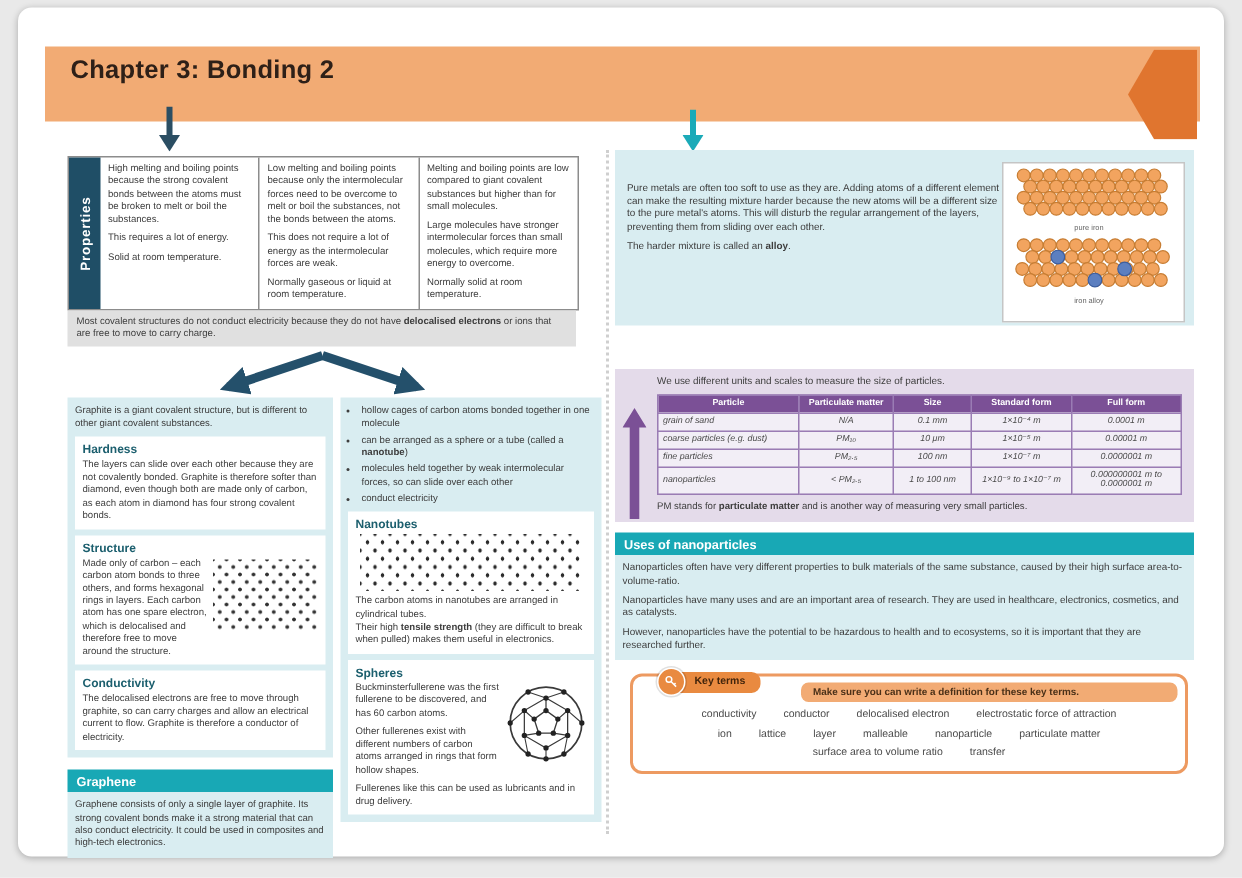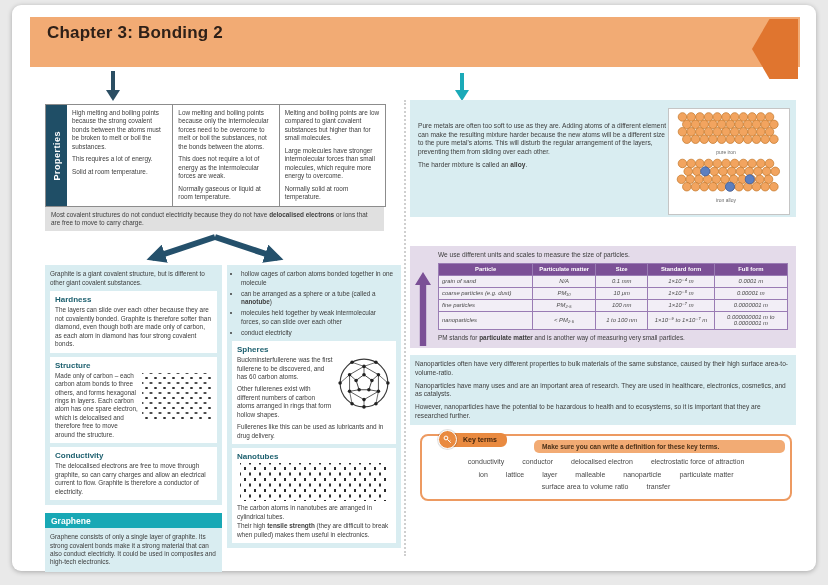--- a/index.html
+++ b/index.html
@@ -1,20 +1,20 @@
 <!DOCTYPE html>
 <html><head>
 <meta charset="utf-8">
 <style>
   html,body{margin:0;padding:0;background:#e9e9e9;font-family:"Liberation Sans","DejaVu Sans",sans-serif;}
   #canvas{position:relative;width:828px;height:585px;background:#e9e9e9;overflow:hidden;}
   .page{position:absolute;left:12px;top:5px;width:804px;height:566px;background:#fff;border-radius:9px;box-shadow:0 1px 5px rgba(0,0,0,.28);}
 
   
-  .banner{position:absolute;left:18px;top:12px;width:770px;height:50px;background:#F2AB74;}
+  .banner{position:absolute;left:18px;top:26px;width:770px;height:50px;background:#F2AB74;}
   .banner h1{margin:0;padding:7px 0 0 17px;font-size:17px;line-height:18px;color:#2e2018;font-weight:bold;letter-spacing:.2px;}
   .banner .sub{margin:0;padding:2px 0 0 17px;font-size:9.5px;color:#2e2018;font-weight:bold;}
   .ribbon{position:absolute;right:2px;top:2px;width:46px;height:60px;background:#E0752F;
           clip-path:polygon(100% 0,38% 0,0 50%,38% 100%,100% 100%);}
 
   .abs{position:absolute;}
   .divider{position:absolute;left:392px;top:95px;height:456px;border-left:2px dotted #cfcfcf;}
 
   
   .sec-header{display:flex;align-items:center;height:15px;padding:0 6px;background:#18A8B5;color:#fff;font-weight:bold;font-size:8.5px;}
@@ -170,20 +170,26 @@
         </div>
 
         <div class="col-fullerenes">
           <div class="sec-body">
             <ul class="blts">
               <li>hollow cages of carbon atoms bonded together in one molecule</li>
               <li><span>can be arranged as a sphere or a tube (called a </span><b>nanotube</b><span>)</span></li>
               <li>molecules held together by weak intermolecular forces, so can slide over each other</li>
               <li>conduct electricity</li>
             </ul>
+            <div class="subbox">
+              <div class="subtitle">Nanotubes</div>
+              <div class="tubegrid"></div>
+              <p class="txt" style="margin-bottom:1px;">The carbon atoms in nanotubes are arranged in cylindrical tubes.</p>
+              <p class="txt"><span>Their high </span><b>tensile strength</b><span> (they are difficult to break when pulled) makes them useful in electronics.</span></p>
+            </div>
             <div class="subbox">
               <div class="subtitle">Spheres</div>
               <svg class="bucky" width="54" height="54" viewBox="0 0 52 52">
                 <circle cx="26" cy="26" r="23" fill="none" stroke="#3a3a3a" stroke-width="1.1"></circle>
                 <polygon points="26,18 18.4,23.5 21.3,32.5 30.7,32.5 33.6,23.5" fill="none" stroke="#3a3a3a" stroke-width="0.9"></polygon>
                 <polygon points="26,10 12.1,18 12.1,34 26,42 39.9,34 39.9,18" fill="none" stroke="#3a3a3a" stroke-width="0.8"></polygon>
                 <path d="M26,18 L26,10 M18.4,23.5 L12.1,18 M21.3,32.5 L12.1,34 M30.7,32.5 L39.9,34 M33.6,23.5 L39.9,18" stroke="#3a3a3a" stroke-width="0.8"></path>
                 <path d="M26,10 L14.5,6.1 M26,10 L37.5,6.1 M12.1,18 L3,26 M12.1,34 L14.5,45.9 M26,42 L26,49 M39.9,34 L37.5,45.9 M39.9,18 L49,26" stroke="#3a3a3a" stroke-width="0.7"></path>
                 <g fill="#222">
                   <circle cx="26" cy="18" r="1.7"></circle>
@@ -202,26 +208,20 @@
                     <circle cx="3" cy="26" r="1.7"></circle>
                     <circle cx="49" cy="26" r="1.7"></circle>
                     <circle cx="14.5" cy="45.9" r="1.7"></circle>
                     <circle cx="37.5" cy="45.9" r="1.7"></circle>
                     <circle cx="26" cy="49" r="1.7"></circle>
                 </g>
               </svg>
               <p class="txt">Buckminsterfullerene was the first fullerene to be discovered, and has 60 carbon atoms.</p>
               <p class="txt">Other fullerenes exist with different numbers of carbon atoms arranged in rings that form hollow shapes.</p>
               <p class="txt" style="clear:both;">Fullerenes like this can be used as lubricants and in drug delivery.</p>
-            </div>
-            <div class="subbox">
-              <div class="subtitle">Nanotubes</div>
-              <div class="tubegrid"></div>
-              <p class="txt" style="margin-bottom:1px;">The carbon atoms in nanotubes are arranged in cylindrical tubes.</p>
-              <p class="txt"><span>Their high </span><b>tensile strength</b><span> (they are difficult to break when pulled) makes them useful in electronics.</span></p>
             </div>
           </div>
         </div>
       </div>
     </div>
 
     <div class="right-col">
 
       <div style="margin-bottom:29px;">
         <div class="sec-body alloys-body">
@@ -322,20 +322,21 @@
                   <td>1×10⁻⁹ to 1×10⁻⁷ m</td>
                   <td>0.000000001 m to 0.0000001 m</td>
               </tr>
             </tbody>
           </table>
           <p class="txt m-note"><span>PM stands for </span><b>particulate matter</b><span> and is another way of measuring very small particles.</span></p>
         </div>
       </div>
 
       <div style="margin-bottom:9px;">
+        <div class="sec-header">Uses of nanoparticles</div>
         <div class="sec-body">
           <p class="txt" style="font-size:6.6px;">Nanoparticles often have very different properties to bulk materials of the same substance, caused by their high surface area-to-volume-ratio.</p>
           <p class="txt" style="font-size:6.6px;">Nanoparticles have many uses and are an important area of research. They are used in healthcare, electronics, cosmetics, and as catalysts.</p>
           <p class="txt" style="font-size:6.6px;">However, nanoparticles have the potential to be hazardous to health and to ecosystems, so it is important that they are researched further.</p>
         </div>
       </div>
 
       <div class="keyterms">
         <div class="kt-badge">
           <div class="kt-key">

